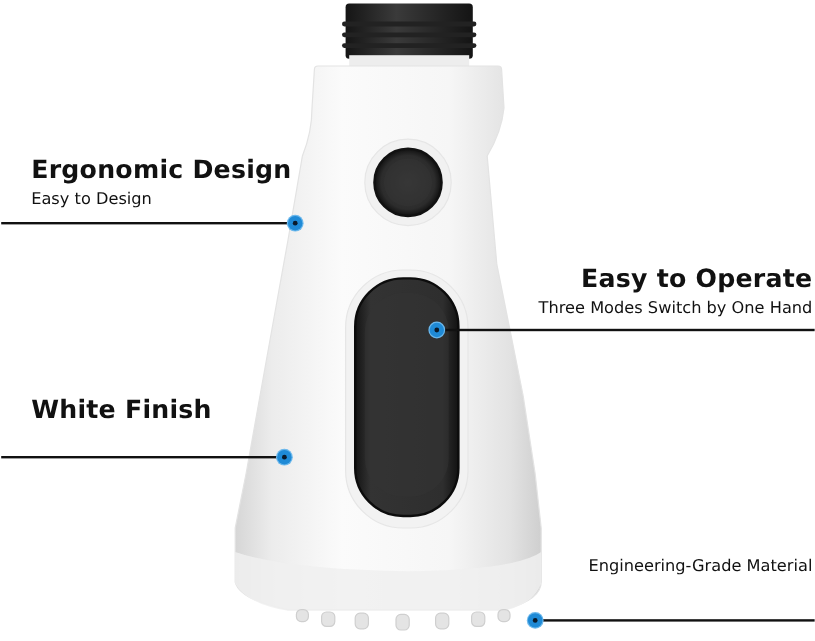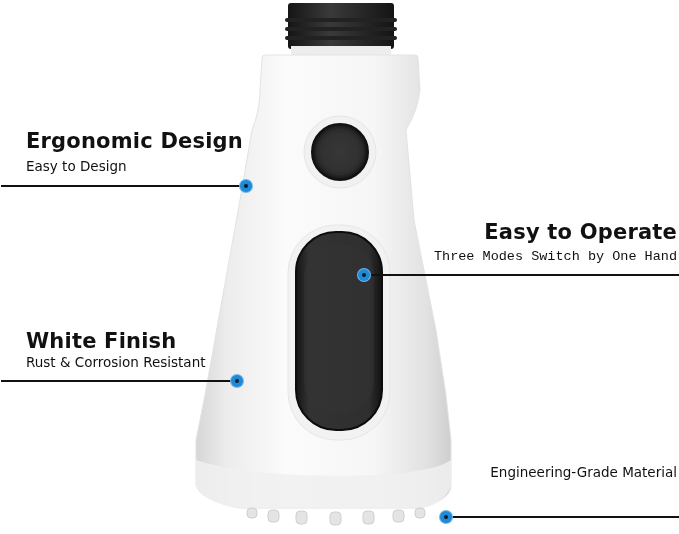--- a/index.html
+++ b/index.html
@@ -86,28 +86,27 @@
 
 <div class="callout left" style="left:1px; top:129px;">
   <div class="title">Ergonomic Design</div>
   <div class="sub" style="margin-top:4px;">Easy to Design</div>
 </div>
 <div class="line" style="left:1px; top:185px; width:242px;"></div>
 <div class="dot" style="left:240px; top:180px;"></div>
 
 <div class="callout right" style="right:2px; top:220px;text-align:right;">
   <div class="title">Easy to Operate</div>
-  <div class="sub" style="margin-top:4px;font-family:Liberation Mono, monospace;">Three Modes Switch by One Hand</div>
+  <div class="sub" style="margin-top:4px;">Three Modes Switch by One Hand</div>
 </div>
 <div class="line" style="left:366px; top:274px; width:313px;"></div>
 <div class="dot" style="left:358px; top:269px;"></div>
 
 <div class="callout left" style="left:1px; top:329px;">
   <div class="title">White Finish</div>
-  <div class="sub" style="margin-top:0px;">Rust &amp; Corrosion Resistant</div>
 </div>
 <div class="line" style="left:1px; top:380px; width:232px;"></div>
 <div class="dot" style="left:231px; top:375px;"></div>
 
 <div class="callout right" style="right:2px; top:463px;">
   <div class="sub" style="margin-top:0px;text-align:right;">Engineering-Grade Material</div>
 </div>
 <div class="line" style="left:448px; top:516px; width:231px;"></div>
 <div class="dot" style="left:440px; top:511px;"></div>
 

